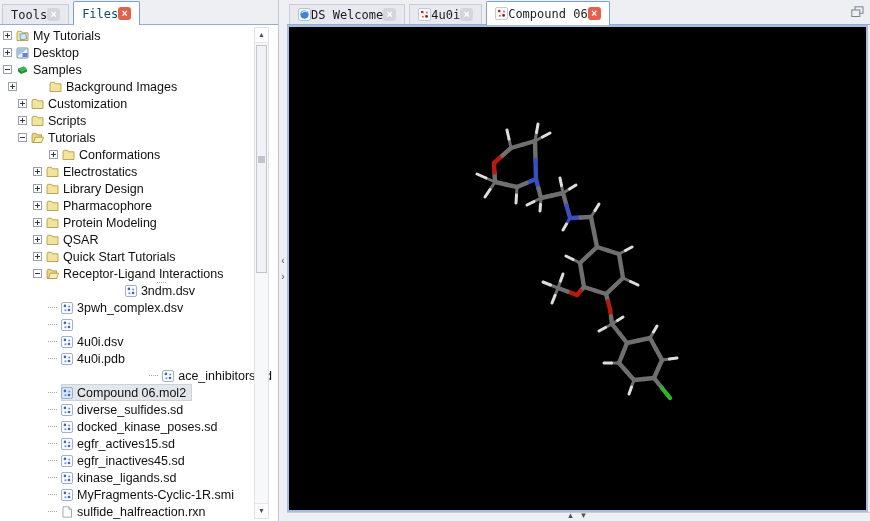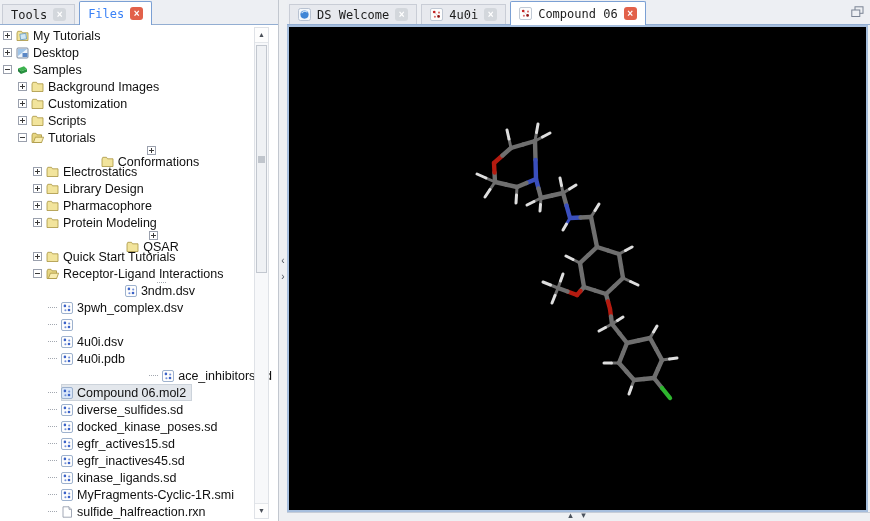--- a/index.html
+++ b/index.html
@@ -2,27 +2,27 @@
 <html><head>
 <meta charset="utf-8">
 <style>
   html,body{margin:0;padding:0;}
   #app{position:relative;width:870px;height:521px;background:#eef0f3;overflow:hidden;
        font-family:"Liberation Sans","DejaVu Sans",sans-serif;-webkit-font-smoothing:antialiased;}
   
   .tab-bar{position:absolute;left:0;top:0;right:0;height:25px;background:#edeff3;
            border-bottom:1px solid #93aed2;box-sizing:border-box;display:flex;
            align-items:flex-end;padding-left:2px;z-index:2;}
-  .ptab{display:flex;align-items:center;gap:6px;height:20px;padding:0 8px;margin-right:4px;
+  .ptab{display:flex;align-items:center;height:20px;padding:0 8px;margin-right:4px;
         background:#e7e9ee;border:1px solid #c9cdd6;border-bottom:none;box-sizing:border-box;
         cursor:default;position:relative;}
   .ptab.active{height:24px;background:#fff;border:1px solid #7ba0d4;border-bottom:none;
         border-radius:2px 2px 0 0;margin-bottom:-1px;z-index:3;}
   .tlabel{font-family:"DejaVu Sans Mono","Liberation Mono",monospace;font-size:12px;color:#1c1c1c;white-space:nowrap;}
-  .tlabel.red{color:#3b82f6;}
+  .tlabel.red{color:#0c4a6e;}
   .tclose{width:13px;height:13px;border-radius:3px;background:#d3d7dc;color:#fff;font-size:10px;
           line-height:13px;text-align:center;font-weight:bold;flex:none;}
   .tclose.hot{background:#e2614a;}
   .dicon{display:flex;flex:none;}
   #pin{position:absolute;right:28px;top:6px;display:flex;}
   #float-icon{position:absolute;right:6px;top:6px;display:flex;z-index:4;}
   
   #left-panel{position:absolute;left:0;top:0;width:279px;height:521px;background:#fff;
               border-right:1px solid #c2c7cf;box-sizing:border-box;}
   #file-tree{position:absolute;left:0;top:26px;right:0;bottom:0;overflow:hidden;background:#fff;padding-top:1px;}
@@ -125,21 +125,21 @@
             <span class="ticon">
               <svg width="13" height="12" viewBox="0 0 13 12">
                 <path d="M2 4.5 L8 2.2 L11 5 L5 7.3 Z" fill="#3bb24e"></path>
                 <path d="M2 4.5 L5 7.3 L5 10 L2 7.2 Z" fill="#1e7a38"></path>
                 <path d="M5 7.3 L11 5 L11 7.8 L5 10 Z" fill="#27933f"></path>
               </svg>
             </span>
             <span class="tlab">Samples</span>
           </span>
         </div>
-        <div class="trow" style="padding-left: 18px;">
+        <div class="trow" style="padding-left: 8px; gap: 28px;">
           <span class="expander">
             <svg width="9" height="9" viewBox="0 0 9 9">
               <rect x="0.5" y="0.5" width="8" height="8" fill="#fff" stroke="#9aa0ad"></rect>
               <line x1="2" y1="4.5" x2="7" y2="4.5" stroke="#3a3a3a"></line>
               <line x1="4.5" y1="2" x2="4.5" y2="7" stroke="#3a3a3a"></line>
             </svg>
           </span>
           <span class="rowc">
             <span class="ticon">
               <svg width="13" height="12" viewBox="0 0 13 12">
@@ -193,21 +193,21 @@
           <span class="rowc">
             <span class="ticon">
               <svg width="13" height="12" viewBox="0 0 13 12">
                 <path d="M1 3 L1 10.5 L10.5 10.5 L10.5 2.8 L6 2.8 L5 1.3 L1.8 1.3 Z" fill="#e7d683" stroke="#a89440" stroke-width="0.8"></path>
                 <path d="M2.4 10.5 L4.4 5.2 L12.6 5.2 L10.6 10.5 Z" fill="#f8edb2" stroke="#a89440" stroke-width="0.8"></path>
               </svg>
             </span>
             <span class="tlab">Tutorials</span>
           </span>
         </div>
-        <div class="trow" style="padding-left: 28px; flex-direction: column;">
+        <div class="trow" style="padding-left: 49px;">
           <span class="expander">
             <svg width="9" height="9" viewBox="0 0 9 9">
               <rect x="0.5" y="0.5" width="8" height="8" fill="#fff" stroke="#9aa0ad"></rect>
               <line x1="2" y1="4.5" x2="7" y2="4.5" stroke="#3a3a3a"></line>
               <line x1="4.5" y1="2" x2="4.5" y2="7" stroke="#3a3a3a"></line>
             </svg>
           </span>
           <span class="rowc">
             <span class="ticon">
               <svg width="13" height="12" viewBox="0 0 13 12">
@@ -278,21 +278,21 @@
           </span>
           <span class="rowc">
             <span class="ticon">
               <svg width="13" height="12" viewBox="0 0 13 12">
                 <path d="M1 3 L1 10.5 L12 10.5 L12 2.8 L6.5 2.8 L5.5 1.3 L1.8 1.3 Z" fill="#f2e49c" stroke="#a89440" stroke-width="0.8"></path>
               </svg>
             </span>
             <span class="tlab">Protein Modeling</span>
           </span>
         </div>
-        <div class="trow" style="padding-left: 33px; flex-direction: column;">
+        <div class="trow" style="padding-left: 33px;">
           <span class="expander">
             <svg width="9" height="9" viewBox="0 0 9 9">
               <rect x="0.5" y="0.5" width="8" height="8" fill="#fff" stroke="#9aa0ad"></rect>
               <line x1="2" y1="4.5" x2="7" y2="4.5" stroke="#3a3a3a"></line>
               <line x1="4.5" y1="2" x2="4.5" y2="7" stroke="#3a3a3a"></line>
             </svg>
           </span>
           <span class="rowc">
             <span class="ticon">
               <svg width="13" height="12" viewBox="0 0 13 12">

